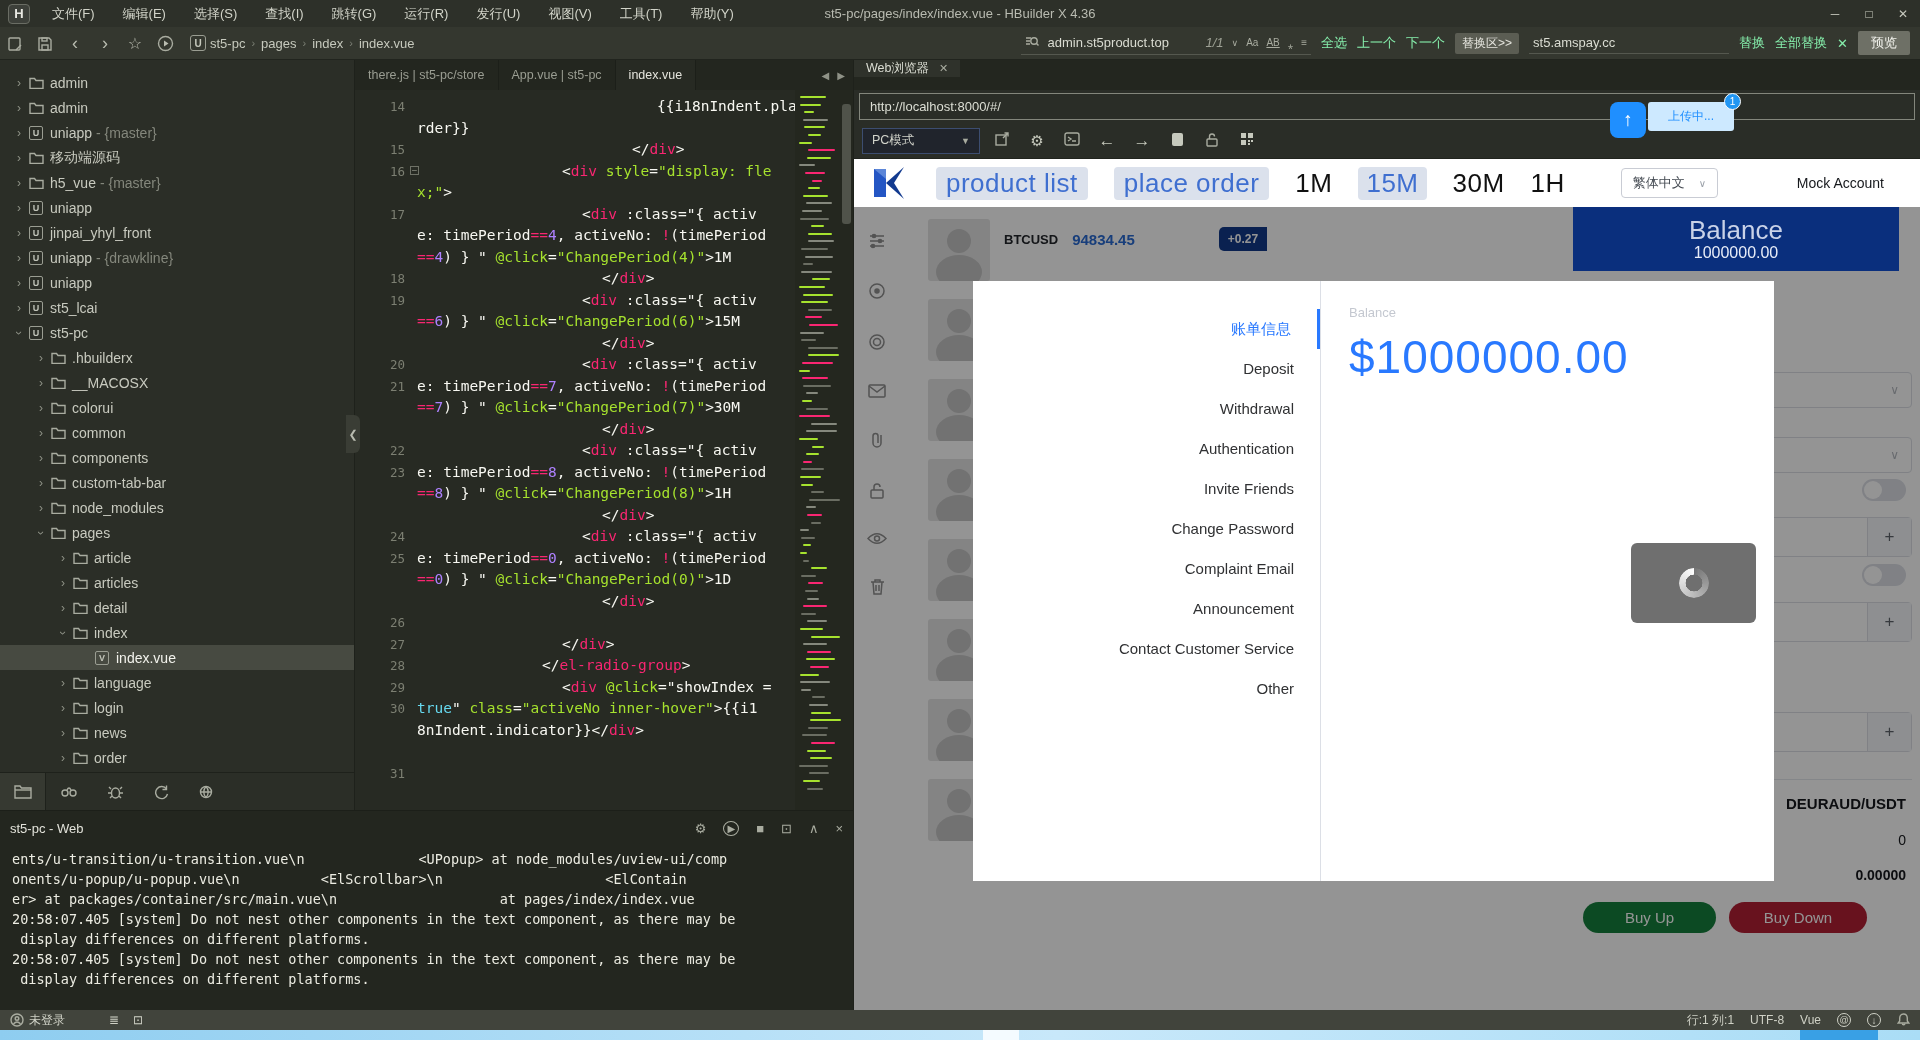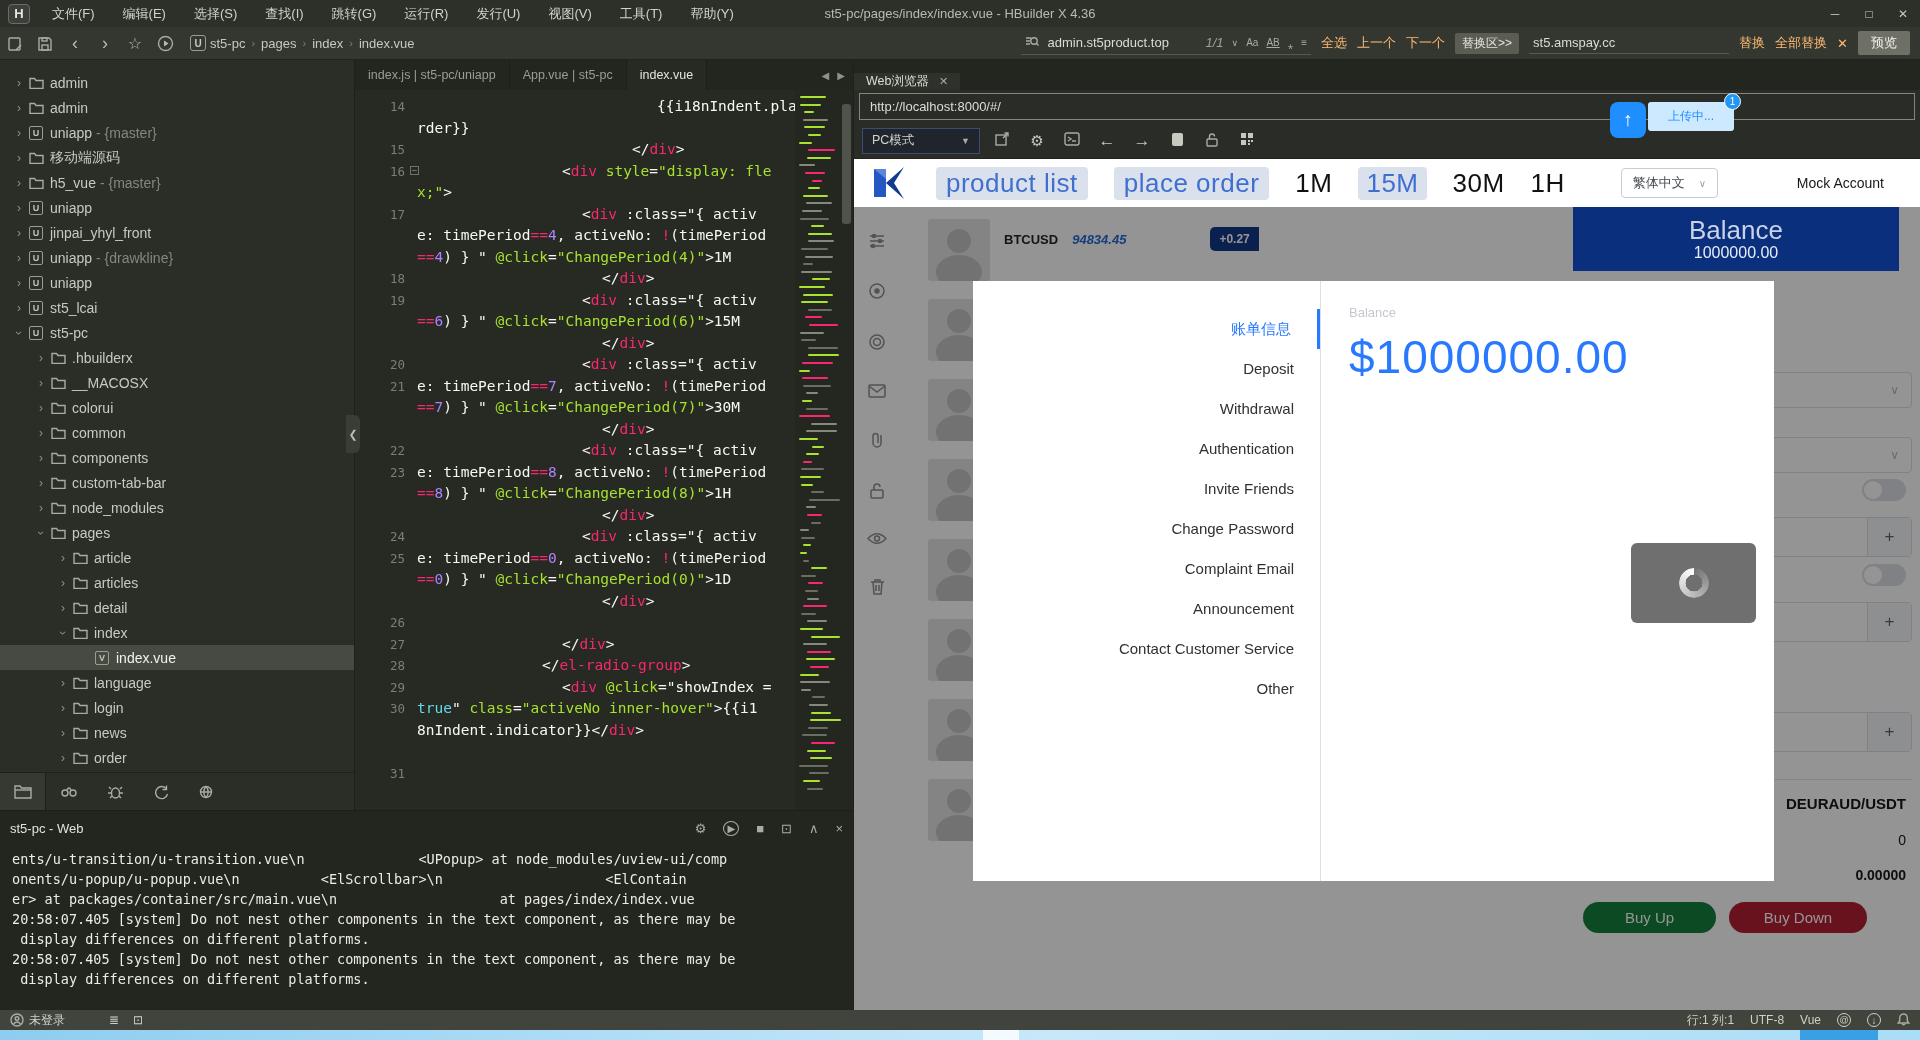--- a/index.html
+++ b/index.html
@@ -24,21 +24,21 @@
   .proj-ico { width:16px; height:16px; border:1px solid #9a9d92; border-radius:3px; font-size:10px; font-weight:bold;
     color:#c6c9bd; display:inline-flex; align-items:center; justify-content:center; margin:0 4px 0 10px; }
   .crumb { display:flex; align-items:center; gap:6px; color:#c6c9bd; font-size:13px; }
   .crumb .sep { color:#7d8076; font-size:11px; }
   .findbar { margin-left:auto; display:flex; align-items:center; gap:10px; padding-right:10px; font-size:13px; }
   .find-zone { display:flex; align-items:center; gap:8px; border-bottom:1px solid #55584f; padding:3px 4px; }
   .find-text { color:#dadcd2; min-width:150px; }
   .rep-text { color:#dadcd2; min-width:150px; }
   .match-count { color:#9ea195; font-style:italic; }
   .mini-ico { color:#a9aca0; font-size:10px; }
-  .find-btn { color:#fdba74; }
+  .find-btn { color:#86efac; }
   .chip { background:#5b5d53; color:#e6e6df; padding:2px 7px; font-size:12px; border-radius:2px; }
   .btn-preview { background:#6e7066; color:#f0f0ea; padding:3px 13px; border-radius:2px; }
 
   
   .main { display:flex; height:950px; }
   .left-col { width:853px; display:flex; flex-direction:column; }
   .top-row { display:flex; height:750px; }
 
   
   .explorer { width:355px; background:#2b2e27; display:flex; flex-direction:column; border-right:1px solid #1e211b; }
@@ -79,21 +79,21 @@
   
   .console { height:200px; background:#23261f; border-top:1px solid #1c1f19; display:flex; flex-direction:column; }
   .con-head { height:34px; display:flex; align-items:center; padding:0 10px; }
   .con-tab { color:#e2e2da; font-size:13px; }
   .con-icons { margin-left:auto; display:flex; gap:17px; color:#a9aca0; font-size:13px; align-items:center; }
   .con-log { flex:1; padding:4px 12px; font-family:"DejaVu Sans Mono", monospace; font-size:13.5px;
     line-height:20px; color:#ecece2; white-space:pre; overflow:hidden; }
 
   
   .browser { width:1067px; display:flex; flex-direction:column; background:#2a2d27; border-left:1px solid #1e211b; position:relative; }
-  .br-tabs { height:30px; background:#23261f; display:flex; align-items:flex-end; }
+  .br-tabs { height:30px; background:#23261f; display:flex; align-items:flex-start; }
   .br-tab { background:#2f322b; padding:0 12px; display:flex; align-items:center; gap:10px; color:#dcded4; font-size:12.5px; }
   .br-tab .x { color:#a9aca0; font-size:11px; }
   .urlrow { height:33px; display:flex; align-items:center; padding:0 5px; }
   .urlbar { flex:1; height:27px; border:1px solid #83867c; display:flex; align-items:center; padding:0 10px;
     color:#dcded4; font-size:13px; background:#2a2d27; }
   .toolrow { height:36px; display:flex; align-items:center; gap:9px; padding:0 8px; border-bottom:1px solid #21241e; }
   .mode-select { width:118px; height:26px; background:#20242c; border:1px solid #3c4d70; color:#d2d4cb;
     font-size:12.5px; display:flex; align-items:center; padding:0 9px; }
   .mode-select .arr { margin-left:auto; font-size:9px; color:#a9aca0; }
   .br-ico { width:26px; text-align:center; color:#c6c9bd; font-size:15px; }
@@ -117,21 +117,21 @@
   .lang-select .arr { color:#9aa0a8; font-size:10px; }
   .acct { margin-left:auto; margin-right:20px; font-size:14px; color:#16181c; }
   .pg-content { flex:1; position:relative; overflow:hidden; }
   .side-icons { position:absolute; left:0; top:0; width:46px; height:100%; display:flex; flex-direction:column;
     gap:30px; align-items:center; padding-top:26px; color:#8f8f8f; }
   .avatar { position:absolute; left:74px; width:62px; height:62px; background:#e4e4e4; border-radius:3px; overflow:hidden; }
   .avatar::before { content:""; position:absolute; left:19px; top:10px; width:24px; height:24px; border-radius:50%; background:#c4c4c4; }
   .avatar::after { content:""; position:absolute; left:8px; top:36px; width:46px; height:34px; border-radius:50%; background:#c4c4c4; }
   .ticker { position:absolute; left:150px; top:20px; display:flex; gap:14px; align-items:center; }
   .tk-sym { font-size:13px; font-weight:bold; color:#23262b; }
-  .tk-price { font-size:13px; font-weight:bold; color:#2a6cd4;font-style:italic; }
+  .tk-price { font-size:15px; font-weight:bold; color:#2a6cd4; }
   .tk-badge { background:#123a8a; color:#fff; font-size:12px; font-weight:bold; padding:5px 9px; border-radius:5px 0 0 5px; margin-left:70px; }
   .balance-box { position:absolute; right:21px; top:0; width:326px; height:64px; background:#0a2f7d; z-index:6;
     display:flex; flex-direction:column; align-items:center; justify-content:center; }
   .bal-l { font-size:26px; color:#c9d2e8; line-height:28px; }
   .bal-v { font-size:16px; color:#e8edf8; }
   .form-row { position:absolute; right:8px; width:340px; }
   .f-select { height:36px; border:1px solid #dcdfe6; border-radius:4px; background:#fff; display:flex; align-items:center; }
   .f-select .arr { margin-left:auto; margin-right:12px; color:#b4b8bf; font-size:12px; }
   .toggle { position:absolute; right:14px; width:44px; height:22px; border-radius:11px; background:#dcdfe6; }
   .toggle::before { content:""; position:absolute; left:2px; top:2px; width:18px; height:18px; border-radius:50%; background:#fff; }
@@ -537,21 +537,21 @@
                   <circle cx="8" cy="8" r="5.5"></circle>
                   <path d="M2.5 8 h11 M8 2.5 c-3 3 -3 8 0 11 M8 2.5 c3 3 3 8 0 11"></path>
                 </svg>
               </span>
           </div>
         </div>
 
         <div class="editor">
           <div class="collapse-handle">❮</div>
           <div class="ed-tabs" id="edtabs">
-              <div class="ed-tab">index.js | st5-pc/uniapp</div>
+              <div class="ed-tab">there.js | st5-pc/store</div>
               <div class="ed-tab">App.vue | st5-pc</div>
               <div class="ed-tab active">index.vue</div>
               <div class="tab-arrows">
                 <span>◀</span>
                 <span>▶</span>
               </div>
             </div>
           <div class="ed-body">
             <div class="gutter" id="gutter">
                 <div class="gl">14</div>

